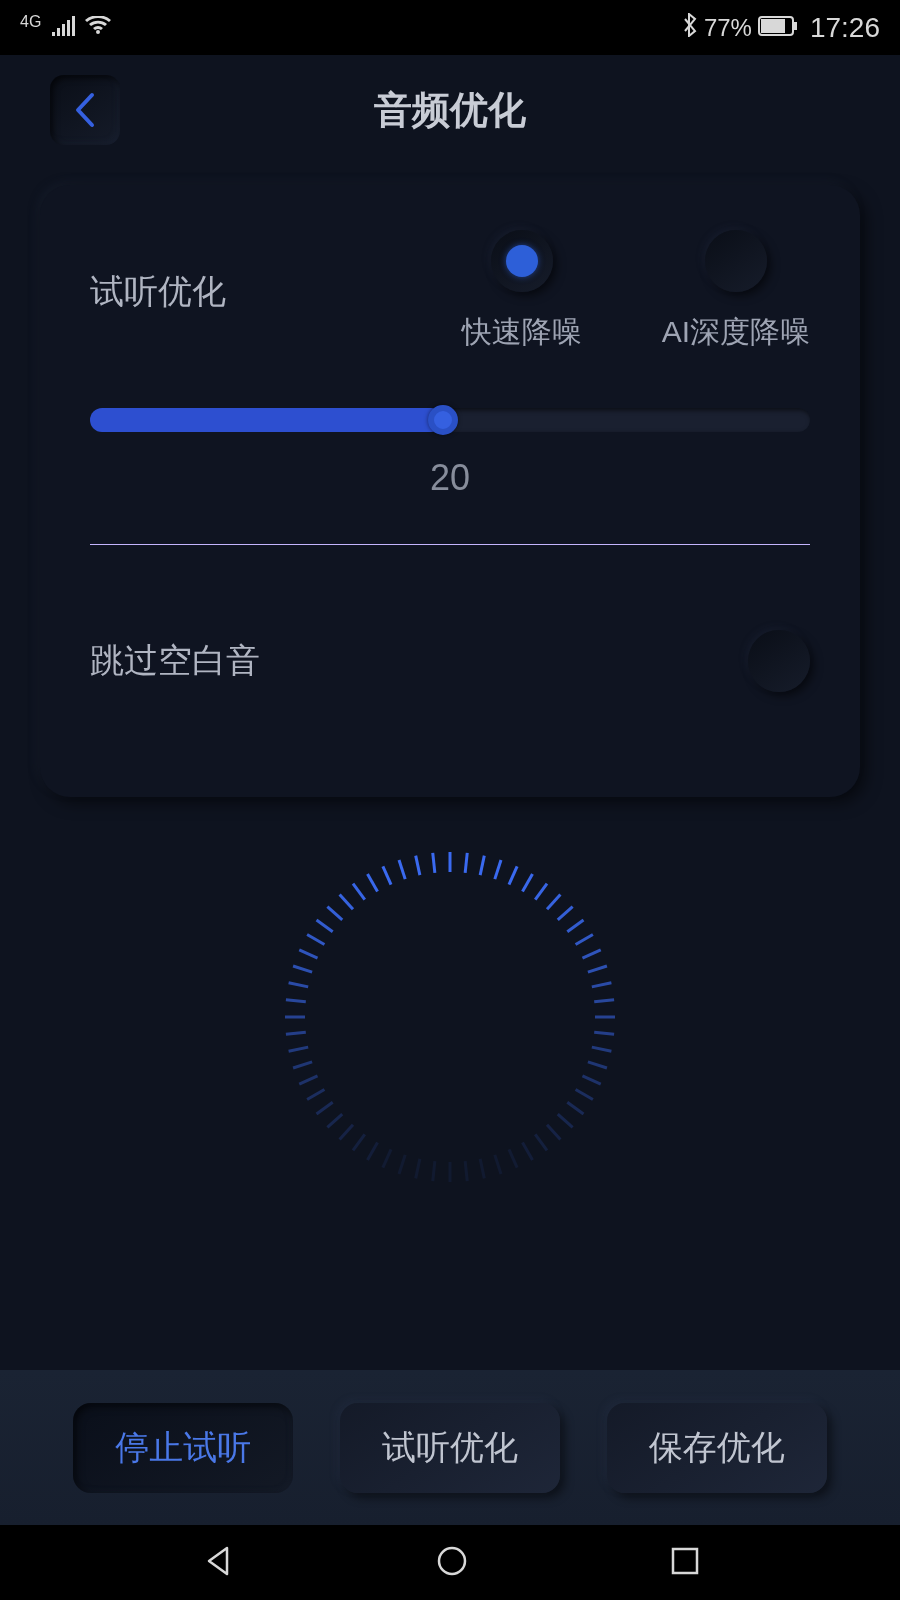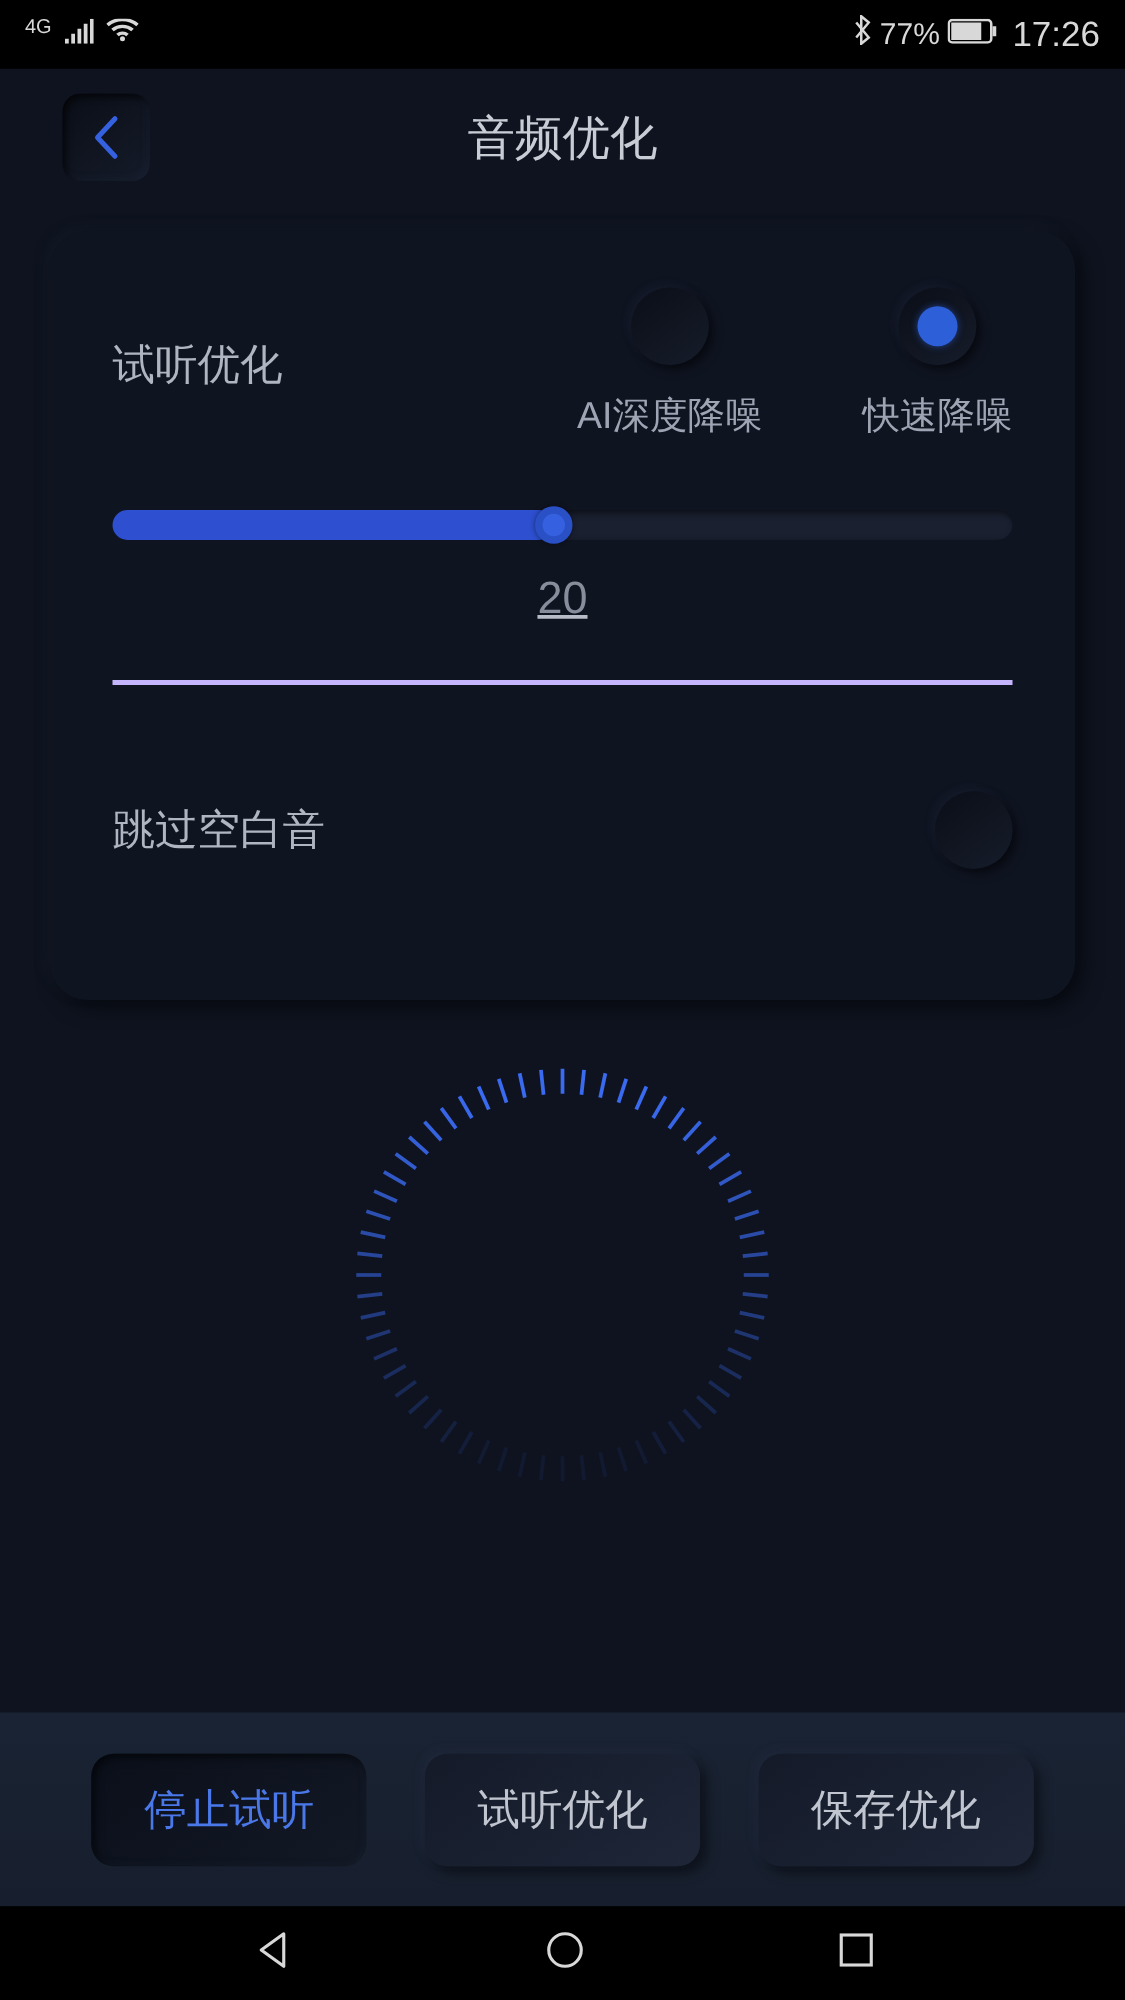--- a/index.html
+++ b/index.html
@@ -41,21 +41,21 @@
   align-items: center;
   justify-content: center;
   cursor: pointer;
 }
 .page-title {
   position: absolute;
   left: 50%;
   transform: translateX(-50%);
   font-size: 38px;
   color: #c8ccd5;
-  font-weight: 400;
+  font-weight: 700;
 }
 
 .card {
   margin: 20px 40px;
   border-radius: 30px;
   background: #0f1421;
   box-shadow: 6px 6px 15px rgba(0,0,0,0.5), -4px -4px 10px rgba(40,48,70,0.2);
   padding: 45px 50px;
 }
 .option-row {
@@ -91,22 +91,21 @@
   height: 32px;
   border-radius: 50%;
   background: #2d5fd8;
   box-shadow: 0 0 6px rgba(45,95,216,0.6);
 }
 .radio-item-label { font-size: 30px; color: #9ea4b3; }
 
 .slider-wrap {
   margin-top: 55px;
   padding: 0 0 45px 0;
-  border-bottom: 4px solid #c4b5fd;
-  text-decoration: underline;
+  border-bottom: 1px solid #c4b5fd;
 }
 .slider-track {
   height: 24px;
   border-radius: 12px;
   background: #1a2030;
   box-shadow: inset 2px 2px 5px rgba(0,0,0,0.6);
   position: relative;
 }
 .slider-fill {
   position: absolute;
@@ -256,26 +255,26 @@
       </svg>
   </div>
   <div class="page-title">音频优化</div>
 </div>
 
 <div class="card">
   <div class="option-row">
     <div class="option-label">试听优化</div>
     <div class="radio-group">
       <div class="radio-item">
+        <div class="radio selected"></div>
+        <div class="radio-item-label">快速降噪</div>
+      </div>
+      <div class="radio-item">
         <div class="radio"></div>
         <div class="radio-item-label">AI深度降噪</div>
-      </div>
-      <div class="radio-item">
-        <div class="radio selected"></div>
-        <div class="radio-item-label">快速降噪</div>
       </div>
     </div>
   </div>
 
   <div class="slider-wrap">
     <div class="slider-track">
       <div class="slider-fill"></div>
       <div class="slider-thumb"></div>
     </div>
     <div class="slider-value">20</div>

